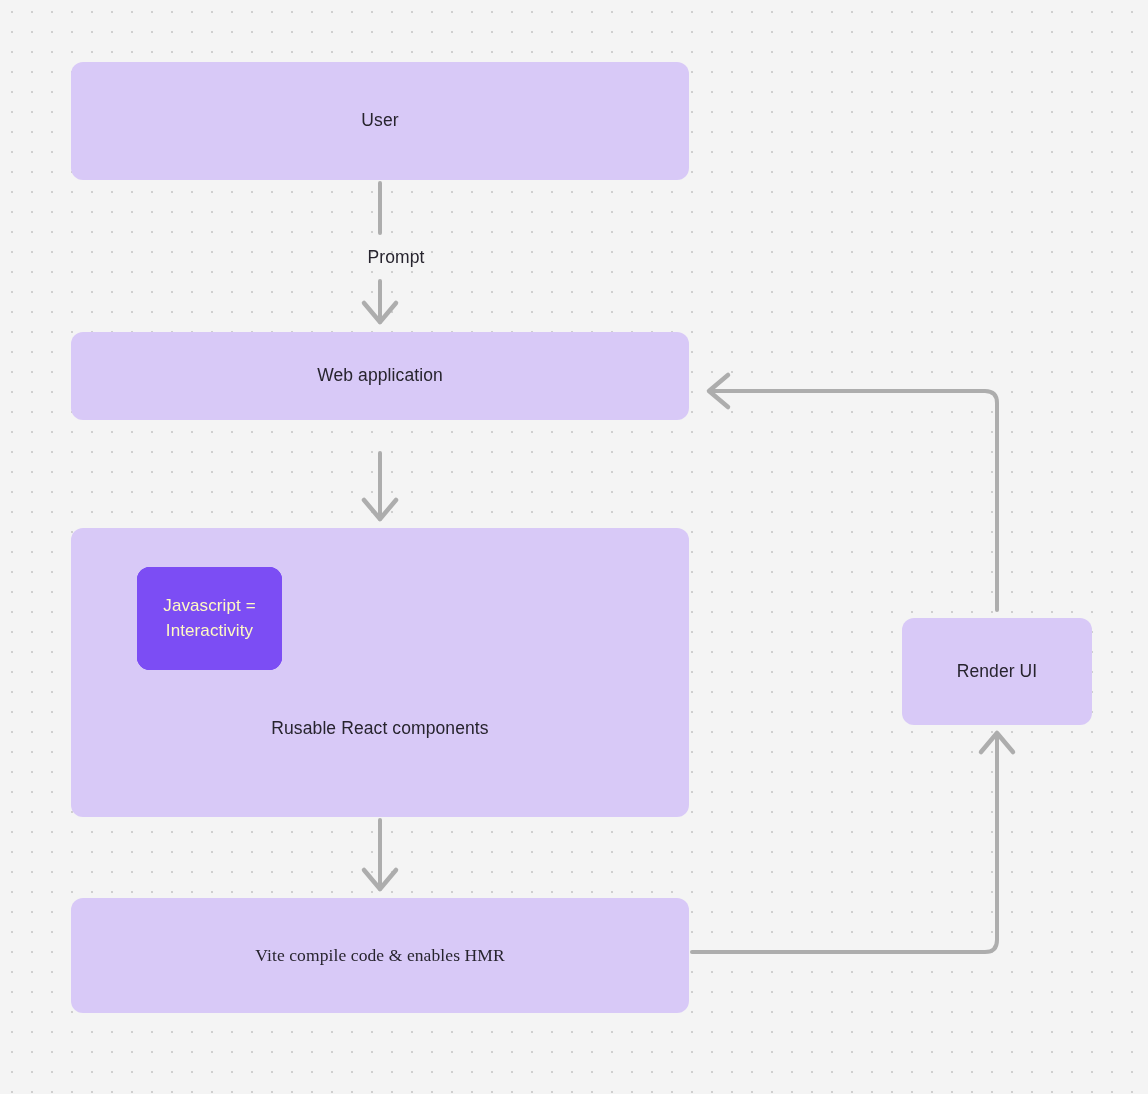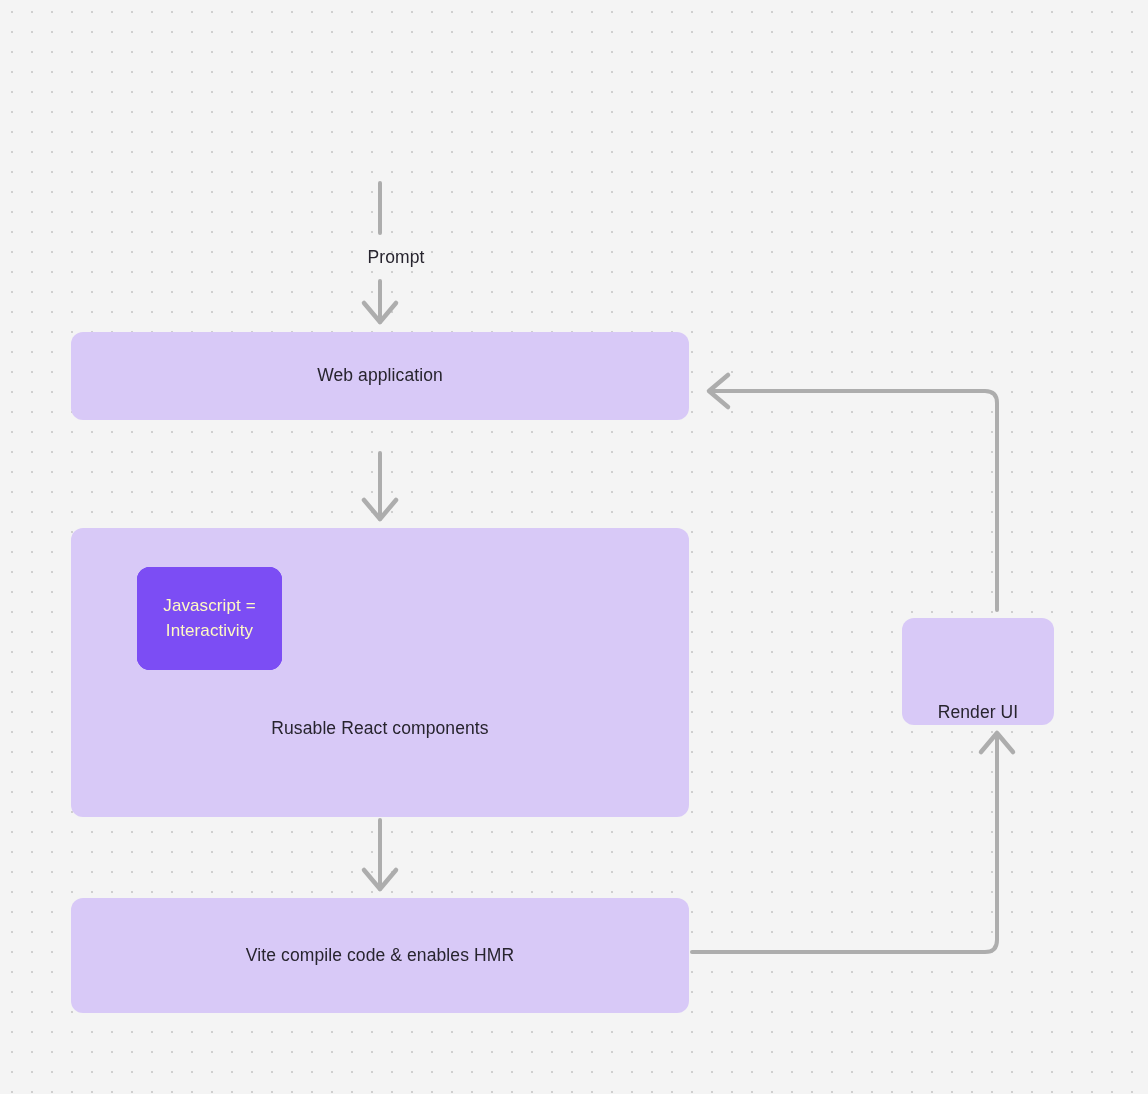--- a/index.html
+++ b/index.html
@@ -48,22 +48,22 @@
     color: #fef9c3;
     border-radius: 13px;
     font-size: 17px;
   }
 
   
   #node-user          { left: 71px;  top: 62px;  width: 618px; height: 118px; }
   #node-webapp        { left: 71px;  top: 332px; width: 618px; height: 88px; }
   #node-components    { left: 71px;  top: 528px; width: 618px; height: 289px;
                         align-items: flex-start; justify-content: flex-start; }
-  #node-vite          { left: 71px;  top: 898px; width: 618px; height: 115px; }
-  #node-render        { left: 902px; top: 618px; width: 152px; height: 107px; align-items: flex-end; }
+  #node-vite          { left: 71px;  top: 898px; width: 618px; height: 115px; font-family: Liberation Serif, serif; }
+  #node-render        { left: 902px; top: 618px; width: 190px; height: 107px; }
 
   
   .inner-row {
     position: absolute;
     left: 66px;
     top: 39px;
     display: flex;
     gap: 27px;
   }
   .inner-box {
@@ -146,20 +146,23 @@
       <path class="edge-line" d="M 692 952 L 985 952 Q 997 952 997 940 L 997 734"></path>
       <path class="edge-head" d="M 981 752 L 997 733 L 1013 752"></path>
     </g>
 
     <g>
       <path class="edge-line" d="M 997 610 L 997 403 Q 997 391 985 391 L 710 391"></path>
       <path class="edge-head" d="M 728 375 L 709 391 L 728 407"></path>
     </g>
   </svg>
 
+  <div id="node-user" class="node primary">
+    <span>User</span>
+  </div>
 
   <div id="node-webapp" class="node primary">
     <span>Web application</span>
   </div>
 
   <div id="node-components" class="node primary">
 
     <div class="inner-row">
       <div class="node accent inner-box">
         <span>

